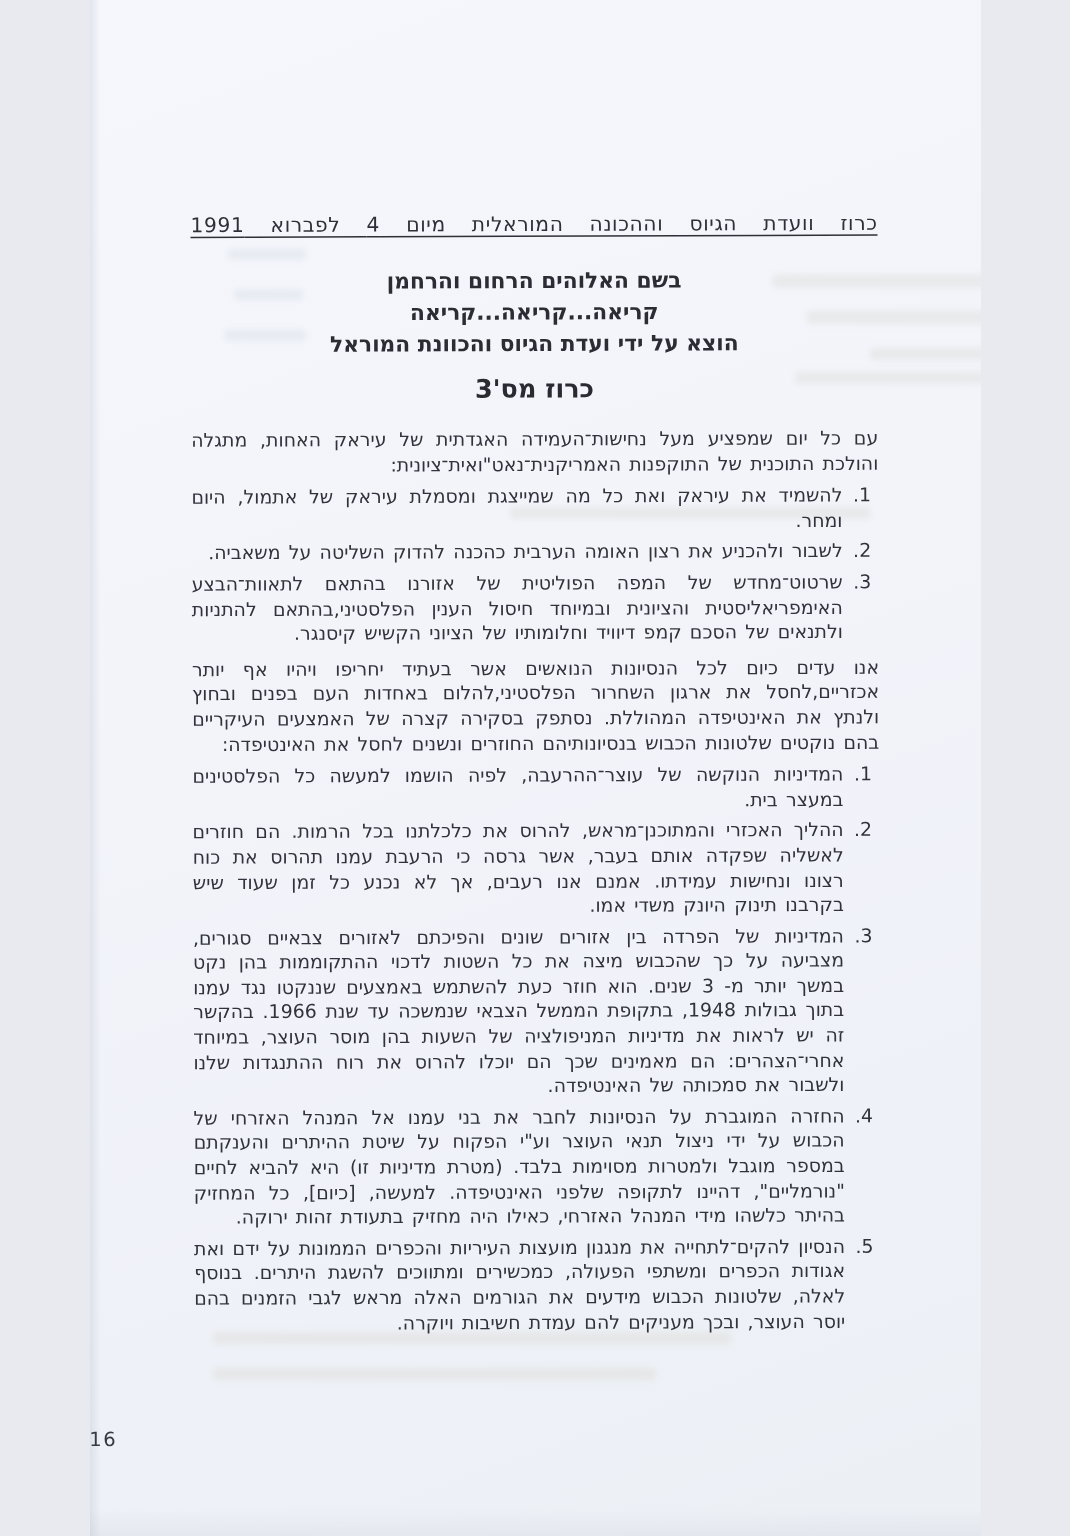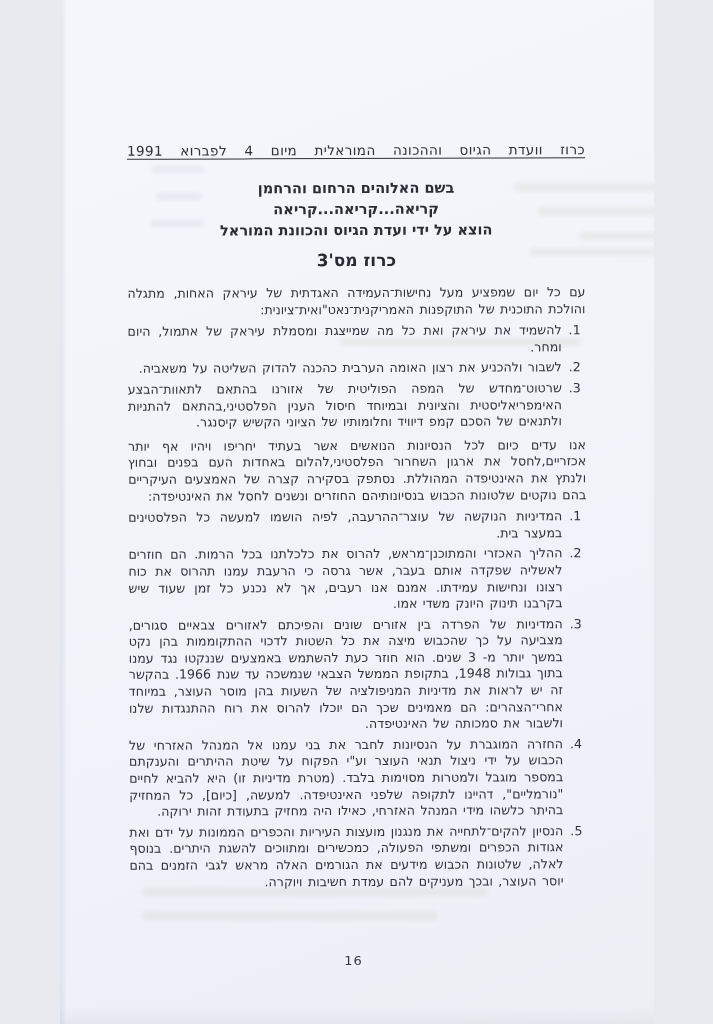--- a/index.html
+++ b/index.html
@@ -39,21 +39,21 @@
   }
   .center-block{margin-top:19px;text-align:center;font-weight:bold;font-size:14.5px;line-height:21px;color:#2b2c34;}
   .center-block div{white-space:nowrap;}
   .doc-title{margin-top:9px;text-align:center;font-weight:bold;font-size:17px;color:#292a32;}
   .para{margin-top:15px;font-size:12.6px;line-height:16.6px;text-align:justify;word-spacing:1.5px;}
   .para.tight{margin-top:7px;}
   .nlist{margin-top:5px;}
   .item{display:flex;gap:7px;margin-top:4px;font-size:12.6px;line-height:16.6px;}
   .num{flex:0 0 17px;direction:rtl;unicode-bidi:isolate;text-align:left;color:#31323b;}
   .itext{flex:1;text-align:justify;word-spacing:1.5px;}
-  .pagenum{position:absolute;bottom:56px;left:0;right:6px;text-align:center;font-size:13px;letter-spacing:1px;color:#383942;}
+  .pagenum{position:absolute;bottom:56px;left:0;right:6px;font-size:13px;letter-spacing:1px;color:#383942;}
 </style>
 </head>
 <body>
 
 <div class="page">
 
   <div class="ghost warm soft" style="left:455px;top:183px;width:243px;height:9px;"></div>
   <div class="ghost warm soft" style="left:478px;top:207px;width:200px;height:9px;"></div>
   <div class="ghost warm soft" style="left:520px;top:232px;width:150px;height:8px;"></div>
   <div class="ghost warm soft" style="left:470px;top:248px;width:185px;height:8px;"></div>

